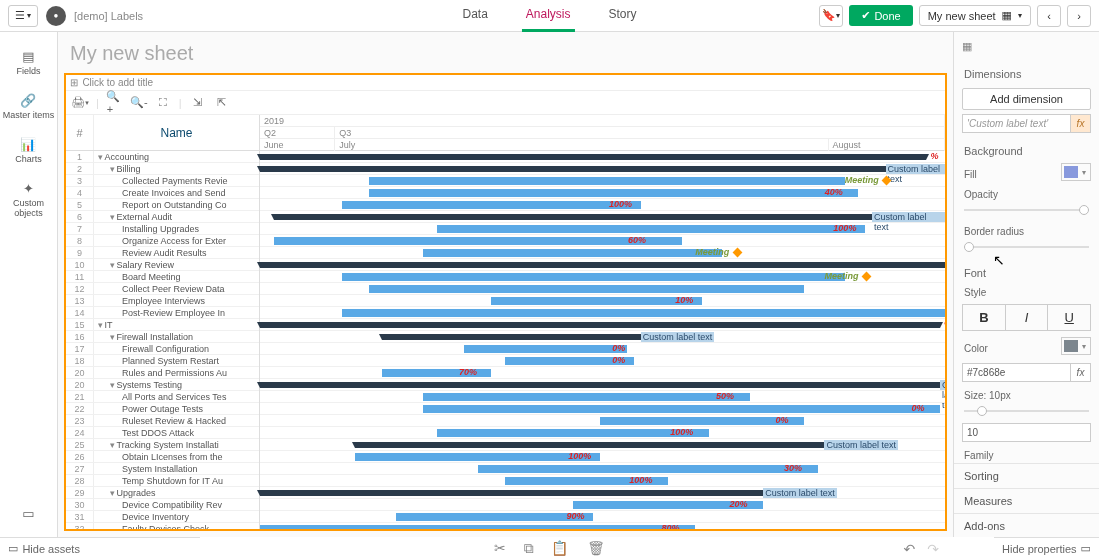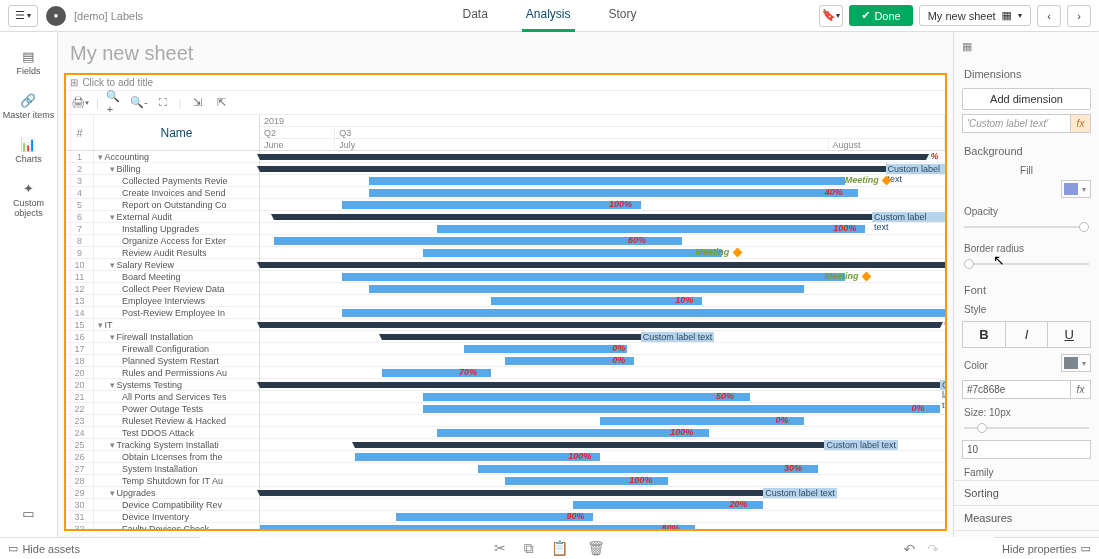--- a/index.html
+++ b/index.html
@@ -8,21 +8,21 @@
     
     .topbar { height: 32px; border-bottom: 1px solid #ddd; display: flex; align-items: center; padding: 0 8px; }
     .topbar-left { display: flex; align-items: center; gap: 8px; }
     .menu-btn { width: 30px; height: 22px; border: 1px solid #ccc; border-radius: 3px; display: flex; align-items: center; justify-content: center; gap: 2px; }
     .menu-btn::before { content: "☰"; font-size: 11px; }
     .menu-btn::after { content: "▾"; font-size: 8px; }
     .logo-circle { width: 20px; height: 20px; border-radius: 50%; background: #555; display: flex; align-items: center; justify-content: center; color: #fff; font-size: 8px; }
     .topbar-title { color: #888; font-size: 11px; }
     .topbar-tabs { position: absolute; left: 50%; transform: translateX(-50%); display: flex; gap: 30px; }
     .topbar-tab { padding: 8px 4px; cursor: pointer; color: #555; font-size: 12px; }
-    .topbar-tab.active { border-bottom: 3px solid #00a860; color: #0c4a6e; font-weight: 500; }
+    .topbar-tab.active { border-bottom: 3px solid #00a860; color: #be185d; font-weight: 500; }
     .topbar-right { margin-left: auto; display: flex; align-items: center; gap: 6px; }
     .bookmark-btn { width: 24px; height: 22px; border: 1px solid #ccc; border-radius: 3px; display: flex; align-items: center; justify-content: center; }
     .done-btn { background: #00a860; color: #fff; padding: 4px 12px; border-radius: 3px; display: flex; align-items: center; gap: 4px; }
     .sheet-dropdown { border: 1px solid #ccc; padding: 3px 8px; border-radius: 3px; display: flex; align-items: center; gap: 6px; }
     .nav-btn { width: 24px; height: 22px; border: 1px solid #ccc; border-radius: 3px; display: flex; align-items: center; justify-content: center; }
     
     
     .main-wrapper { display: flex; height: calc(100vh - 32px - 22px); }
     
     
@@ -545,21 +545,21 @@
     <div class="props-top">
         <span style="color:#888">▦</span>
       </div>
     <div class="props-sec-title">Dimensions</div>
     <div class="props-btn-full">Add dimension</div>
     <div class="props-input-wrap">
       <div class="props-input">'Custom label text'</div>
       <div class="props-fx">fx</div>
     </div>
     <div class="props-sec-title">Background</div>
-    <div style="display:flex; align-items:center;flex-direction:column;">
+    <div style="display:flex; align-items:center;">
       <div class="props-label">Fill</div>
       <div class="props-swatch" style="margin-left:auto; margin-right:8px;">
         <div class="sw" style="background:#8899dd"></div>
         <div class="ar">▾</div>
       </div>
     </div>
     <div class="props-label">Opacity</div>
     <div class="slider-wrap">
         <div class="slider-track"></div>
         <div class="slider-thumb" style="right:0"></div>

